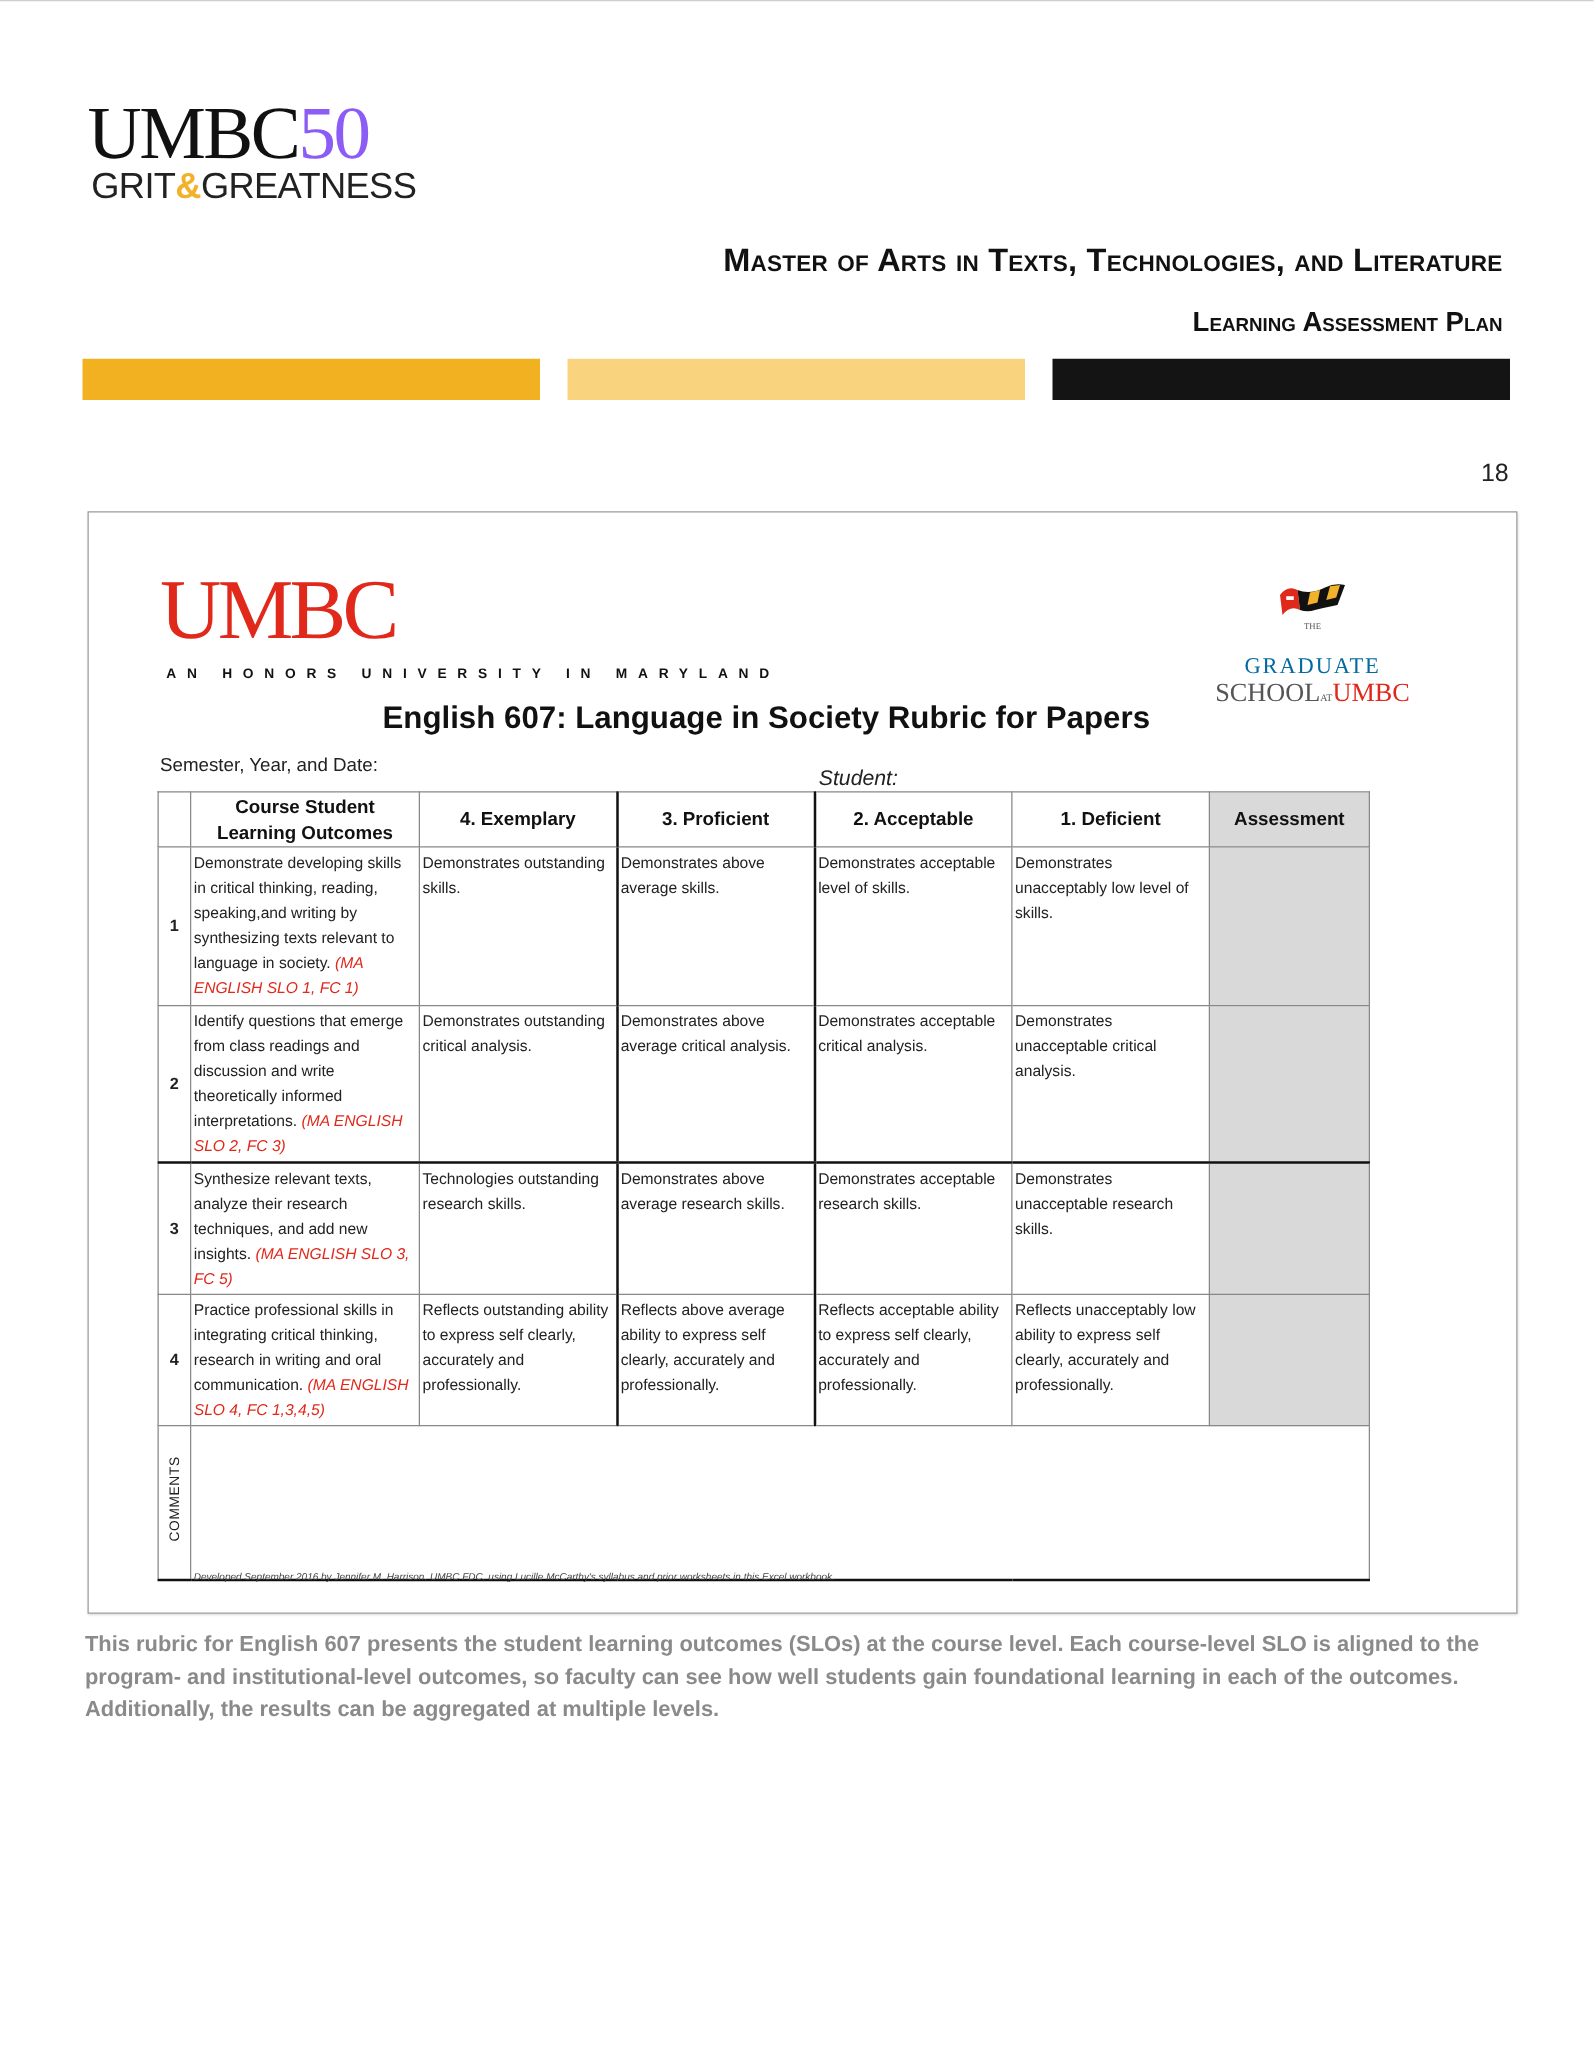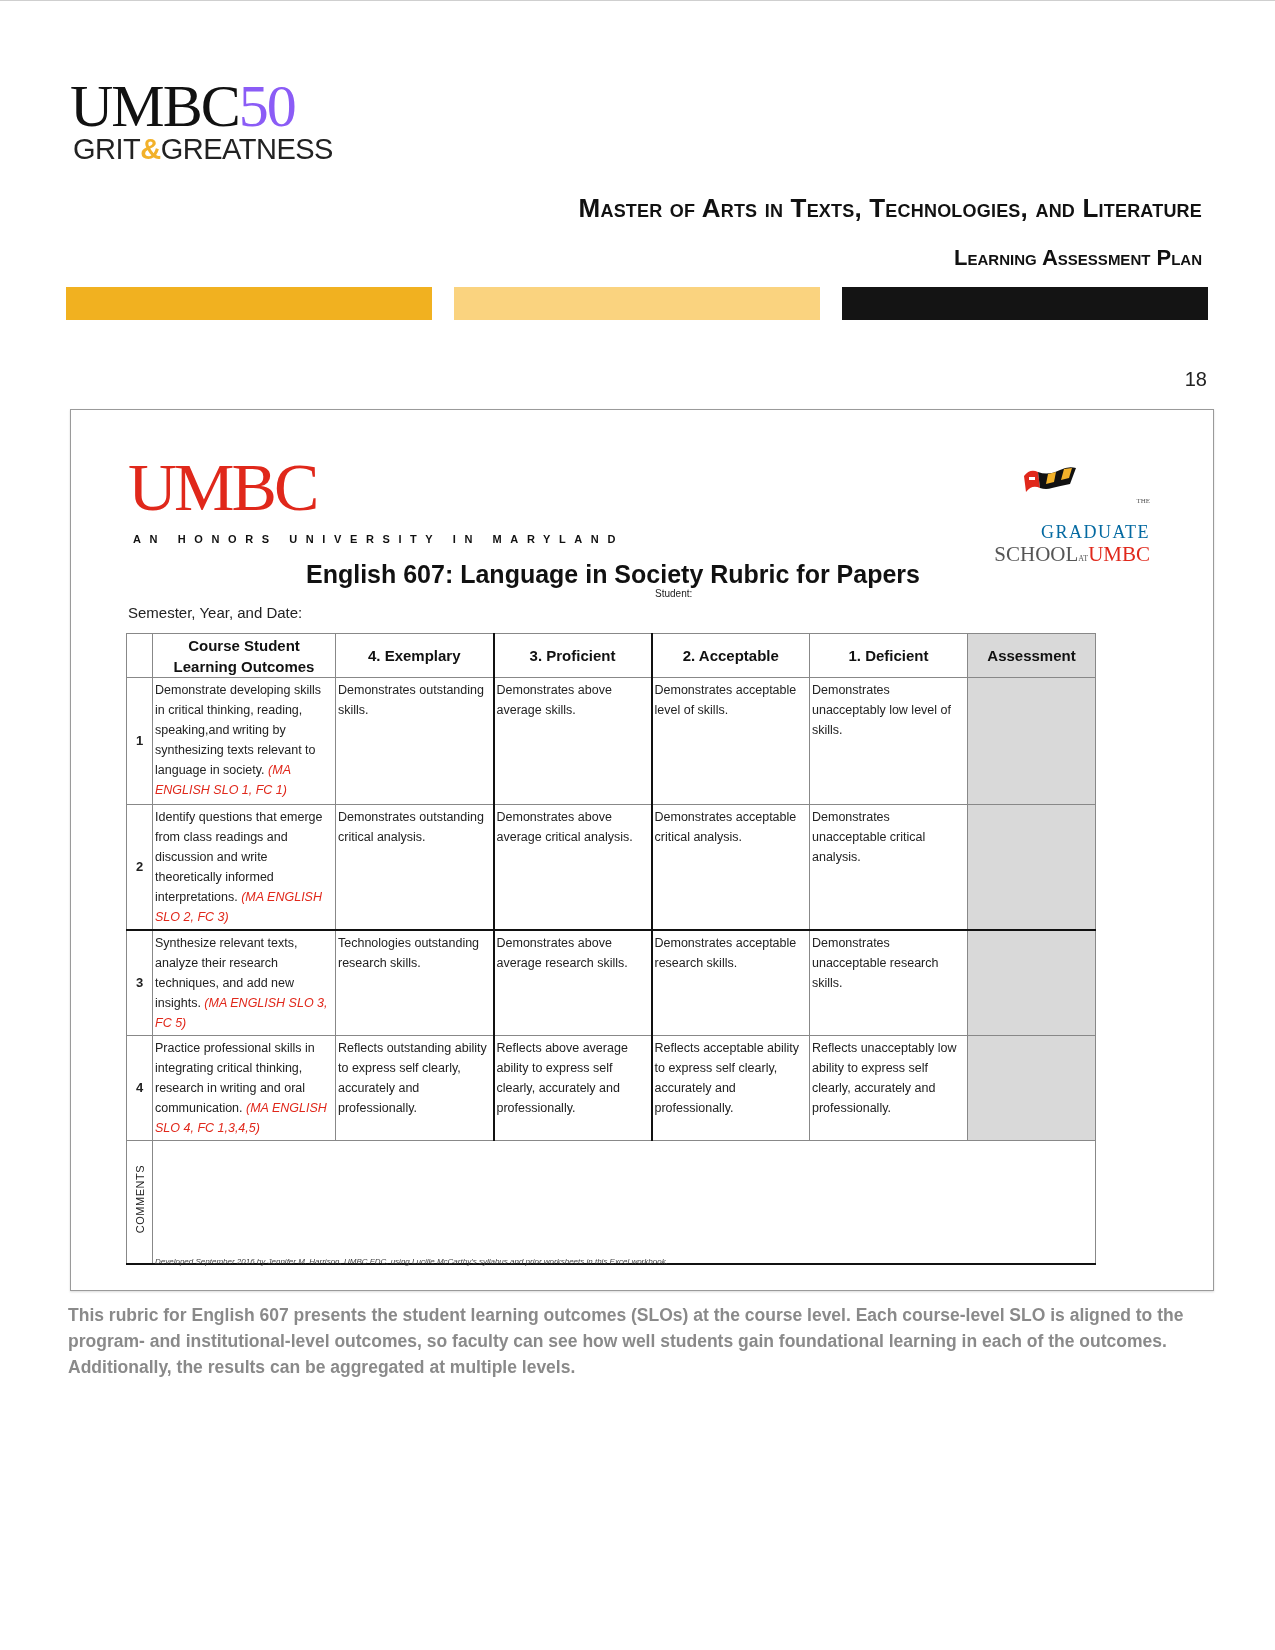--- a/index.html
+++ b/index.html
@@ -21,32 +21,32 @@
   .bar.b2 { left: 454px; width: 366px; background: #fad37f; }
   .bar.b3 { left: 842px; width: 366px; background: #141414; }
 
   .page-num { position: absolute; right: 68px; top: 328px; font-size: 20px; color: #222; margin-top: 40px; }
 
   .frame { position: absolute; left: 70px; top: 409px; width: 1142px; height: 880px; border: 1px solid #9a9a9a; box-shadow: 0 1px 2px rgba(0,0,0,0.15); background: #fff; }
 
   .umbc-red { position: absolute; left: 128px; top: 455px; font-family: "Liberation Serif", serif; font-size: 68px; color: #e0281b; letter-spacing: -3px; line-height: 64px; }
   .honors { position: absolute; left: 133px; top: 533px; font-size: 11px; font-weight: bold; letter-spacing: 8.6px; color: #111; }
 
-  .grad { position: absolute; left: 950px; top: 462px; width: 200px; text-align: right; }
+  .grad { position: absolute; left: 950px; top: 462px; width: 200px; text-align: center; }
   .grad .flag { display: block; margin: 0 auto; }
   .grad .the { font-family: "Liberation Serif", serif; font-size: 7px; color: #555; margin-top: 1px; }
   .grad .g1 { font-family: "Liberation Serif", serif; font-size: 18px; letter-spacing: 1.5px; color: #0369a1; line-height: 22px; margin-top: 16px; }
   .grad .g2 { font-family: "Liberation Serif", serif; font-size: 21px; color: #555; line-height: 22px; }
   .grad .g2 .at { font-size: 8px; }
   .grad .g2 .red { color: #e0281b; }
 
   .rubric-title { position: absolute; left: 120px; width: 986px; top: 560px; text-align: center; font-size: 25px; font-weight: bold; color: #111; }
 
   .meta-sem { position: absolute; left: 128px; top: 604px; font-size: 15px; color: #222; }
-  .meta-stu { position: absolute; left: 655px; top: 588px; font-size: 10px; color: #222; }
+  .meta-stu { position: absolute; left: 655px; top: 613px; font-size: 17px; font-style: italic; color: #222; }
 
   table.rubric { position: absolute; left: 126px; top: 633px; border-collapse: collapse; table-layout: fixed; font-size: 12.5px; color: #222; }
   table.rubric td, table.rubric th { border: 1px solid #888; vertical-align: top; padding: 2px 2px; line-height: 20px; }
   table.rubric th { font-size: 15px; font-weight: bold; vertical-align: middle; text-align: center; line-height: 21px; padding: 0 2px; color: #111; }
   table.rubric .thick-l { border-left: 2px solid #111; }
   table.rubric tr.thick-b td { border-bottom: 2px solid #111; }
   table.rubric td.num { text-align: center; vertical-align: middle; font-weight: bold; font-size: 13px; }
   table.rubric .assess { background: #d9d9d9; }
   .red-note { color: #e0281b; font-style: italic; }
   table.rubric td.comments-label { vertical-align: middle; text-align: center; padding: 0; }

